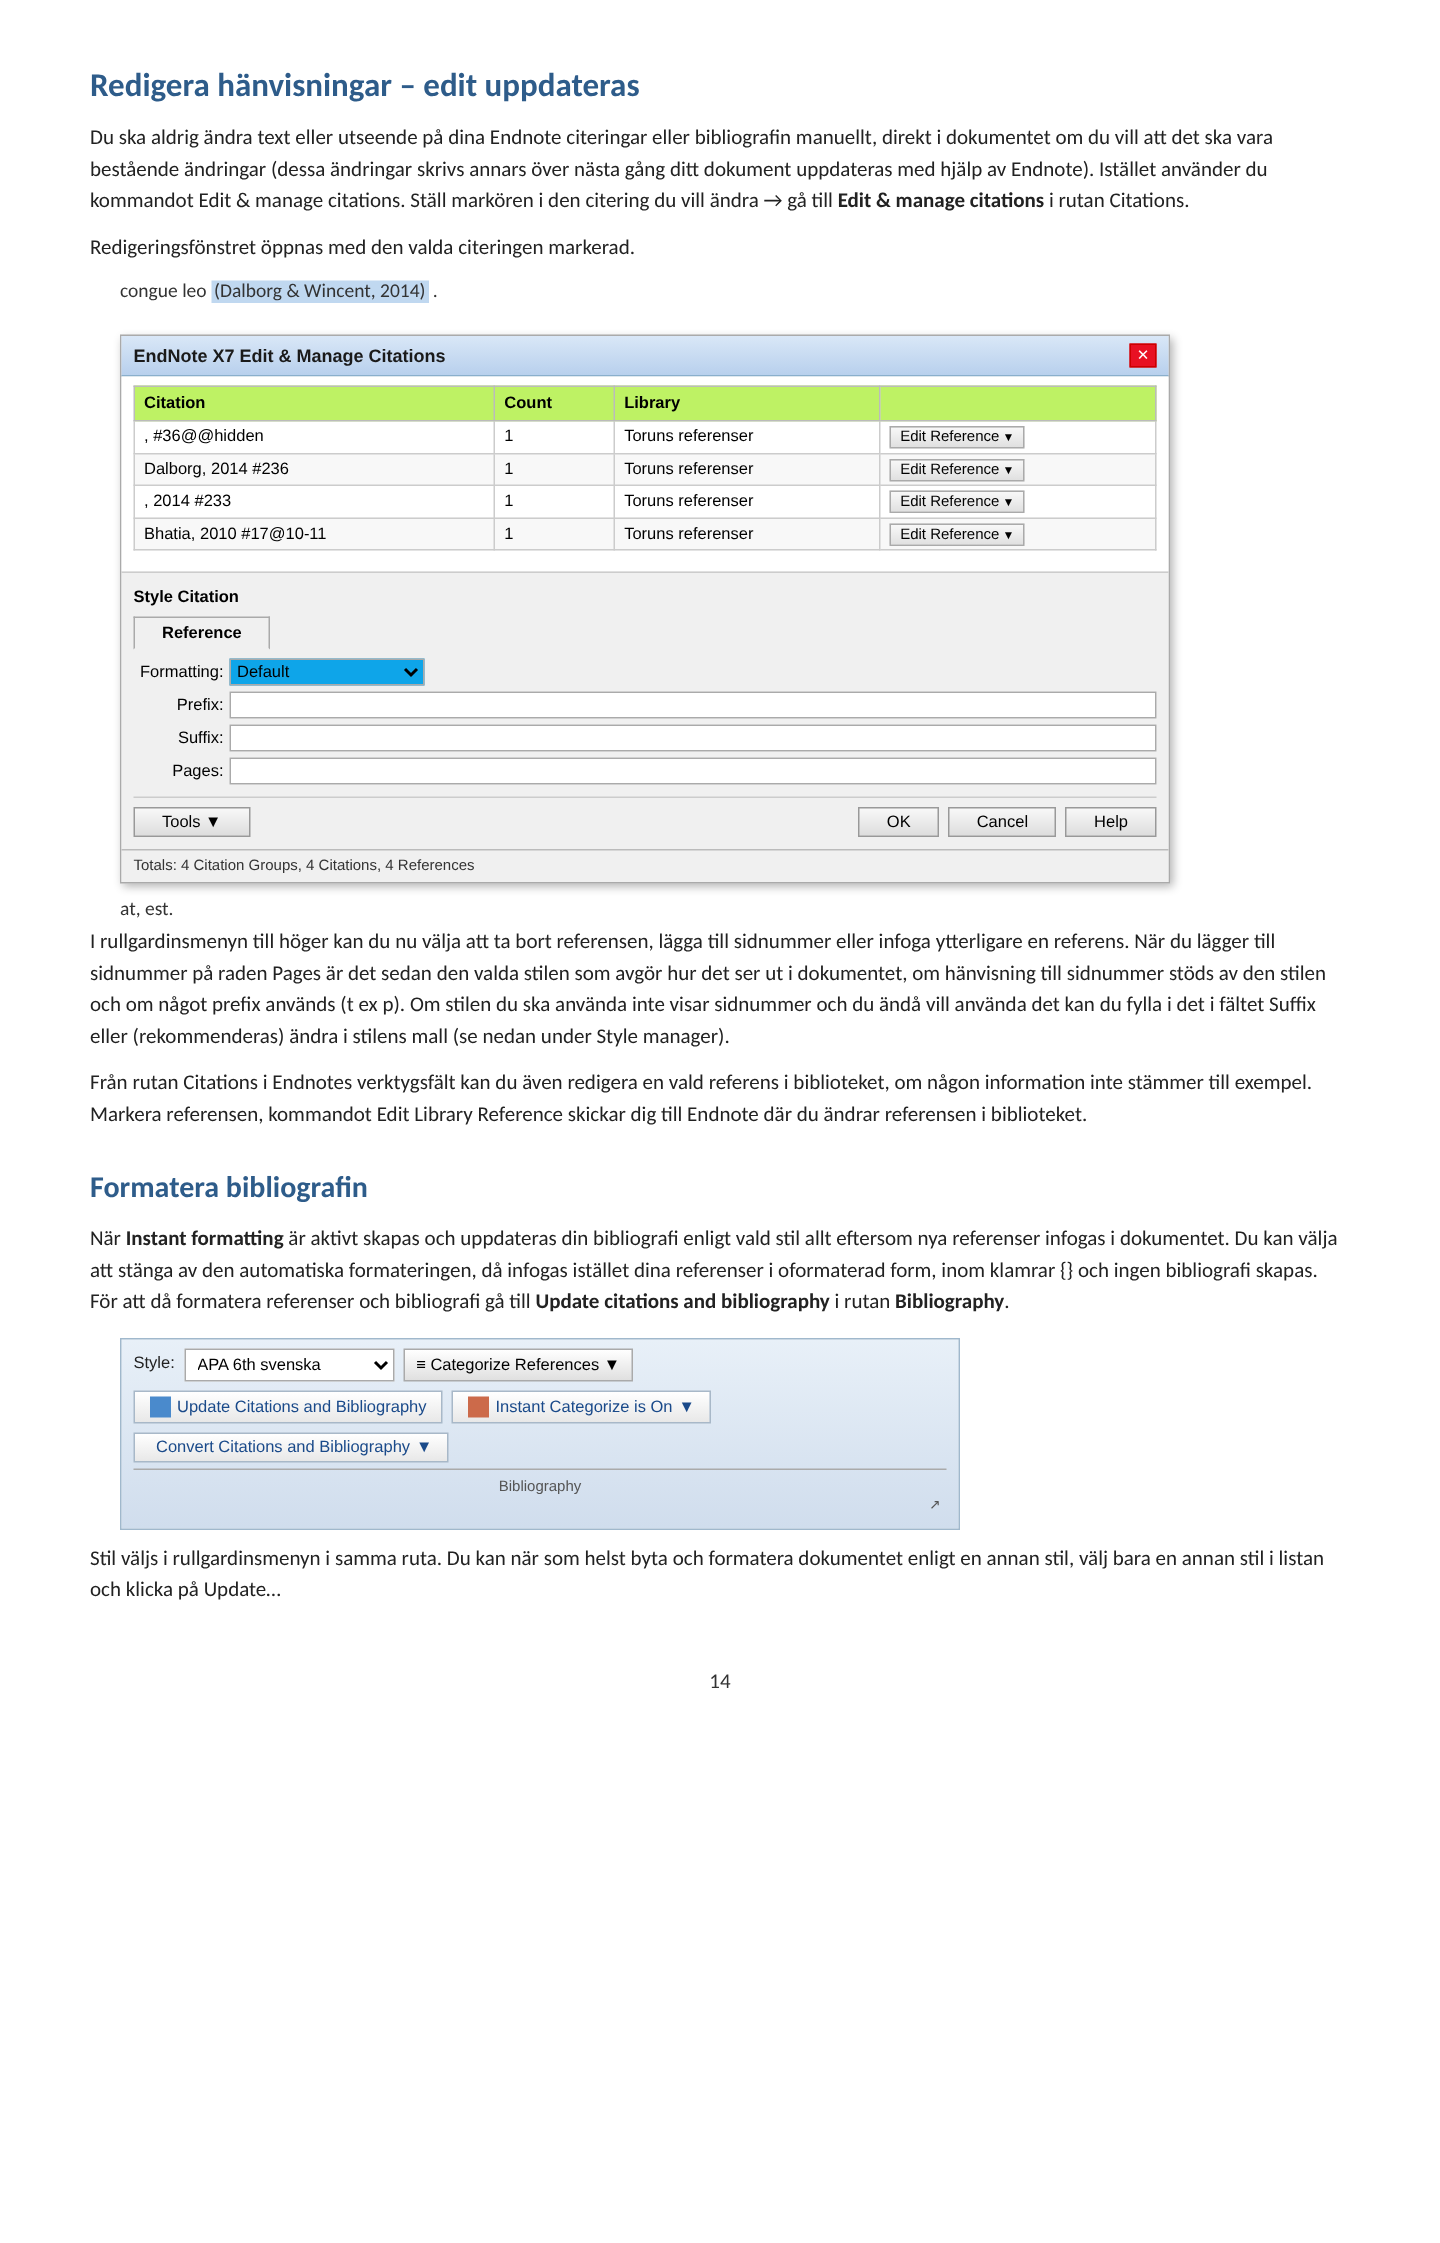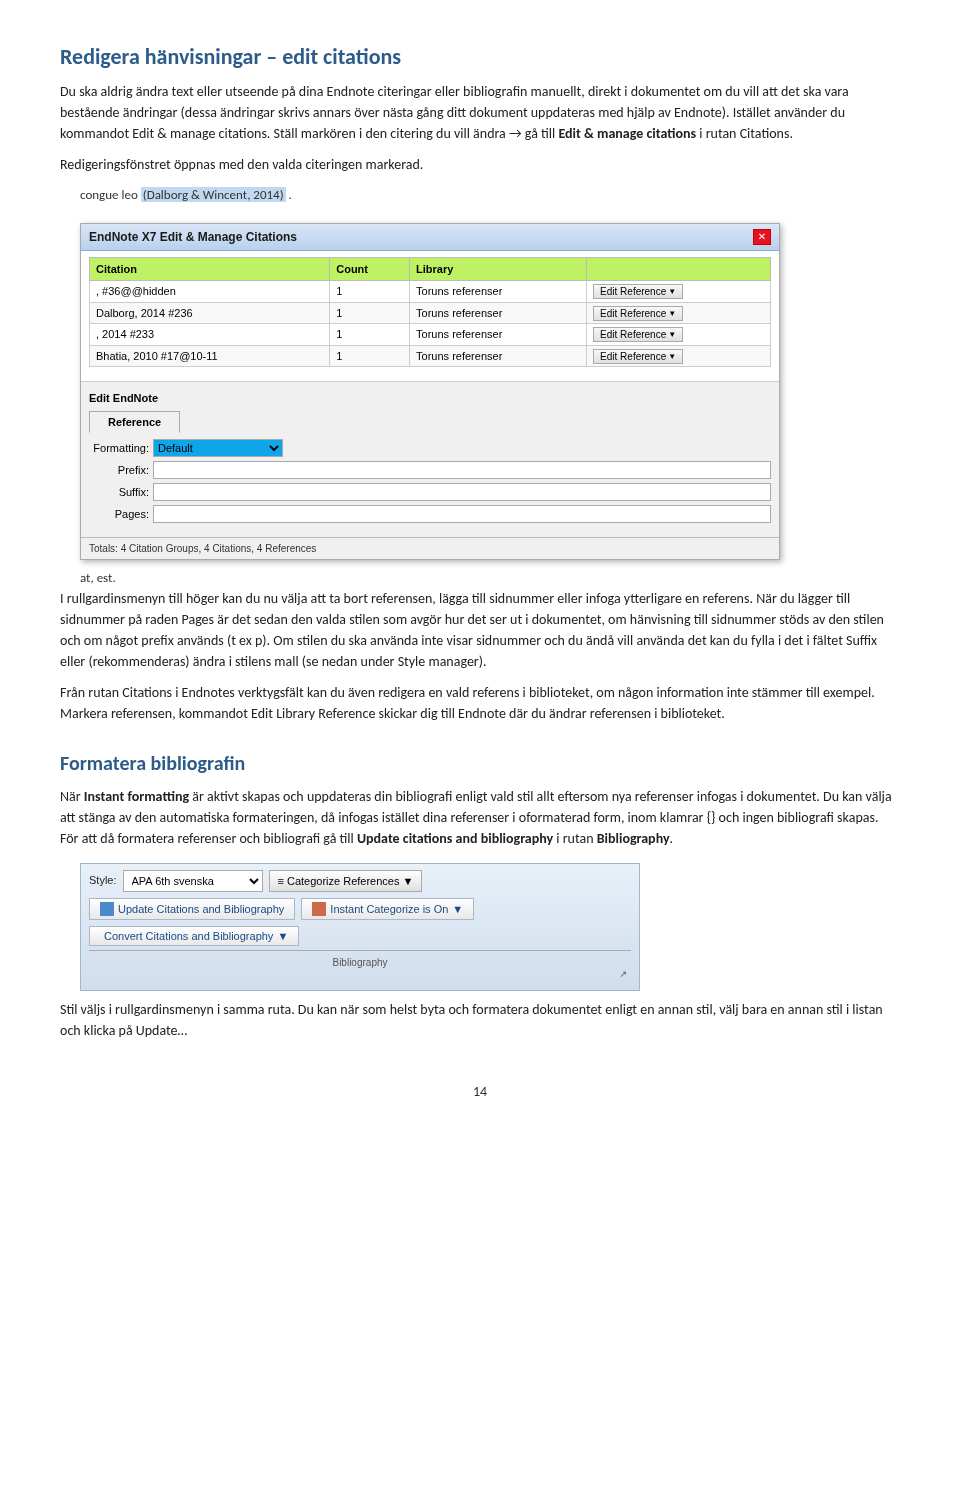--- a/index.html
+++ b/index.html
@@ -304,21 +304,21 @@
       margin-bottom: 4px;
     }
     .dalborg-ref span.bold-ref {
       background: #c0d8f0;
       padding: 0 2px;
     }
   </style>
 </head>
 <body>
 
-<h1 class="page-title">Redigera hänvisningar – edit citations</h1>
+<h1 class="page-title">Redigera hänvisningar – edit uppdateras</h1>
 
 <p>
   <span>Du ska aldrig ändra text eller utseende på dina Endnote citeringar eller bibliografin manuellt, direkt i dokumentet om du vill att det ska vara bestående ändringar (dessa ändringar skrivs annars över nästa gång ditt dokument uppdateras med hjälp av Endnote). Istället använder du kommandot Edit &amp; manage citations. Ställ markören i den citering du vill ändra</span>
   <span> → </span>gå till <strong>Edit &amp; manage citations</strong> <span>i rutan Citations.</span>
 </p>
 <p>Redigeringsfönstret öppnas med den valda citeringen markerad.</p>
 
 <div class="dalborg-ref">
   congue leo <span class="bold-ref">(Dalborg &amp; Wincent, 2014)</span> .
 </div>
@@ -384,21 +384,21 @@
           <span class="dropdown-arrow">▼</span>
         </button>
       </td>
           </tr>
         </tbody>
     </table>
   </div>
 
   <div class="dialog-lower">
     <div class="edit-citation-section">
-      <div style="font-size:11px; font-weight:bold; margin-bottom:4px;">Edit EndNote</div>
+      <div style="font-size:11px; font-weight:bold; margin-bottom:4px;">Style Citation</div>
       <div class="tab-bar">
         <div class="tab-item active">Reference</div>
       </div>
       <div class="form-row">
         <span class="form-label">Formatting:</span>
         <select class="form-select">
           <option>Default</option>
         </select>
       </div>
       <div class="form-row">
@@ -408,20 +408,29 @@
       <div class="form-row">
         <span class="form-label">Suffix:</span>
         <input class="form-input" type="text" value="" style="">
       </div>
       <div class="form-row">
         <span class="form-label">Pages:</span>
         <input class="form-input" type="text" value="" style="">
       </div>
     </div>
 
+    <div class="dialog-buttons">
+      <button class="dlg-btn">
+        <span>Tools</span> ▼
+      </button>
+      <span style="flex:1"></span>
+      <button class="dlg-btn">OK</button>
+      <button class="dlg-btn">Cancel</button>
+      <button class="dlg-btn">Help</button>
+    </div>
   </div>
 
   <div class="dialog-footer">Totals: 4 Citation Groups, 4 Citations, 4 References</div>
 </div>
 
 <div class="context-text-bottom">at, est.</div>
 
 <p>I rullgardinsmenyn till höger kan du nu välja att ta bort referensen, lägga till sidnummer eller infoga ytterligare en referens. När du lägger till sidnummer på raden Pages är det sedan den valda stilen som avgör hur det ser ut i dokumentet, om hänvisning till sidnummer stöds av den stilen och om något prefix används (t ex p). Om stilen du ska använda inte visar sidnummer och du ändå vill använda det kan du fylla i det i fältet Suffix eller (rekommenderas) ändra i stilens mall (se nedan under Style manager).</p>
 <p>Från rutan Citations i Endnotes verktygsfält kan du även redigera en vald referens i biblioteket, om någon information inte stämmer till exempel. Markera referensen, kommandot Edit Library Reference skickar dig till Endnote där du ändrar referensen i biblioteket.</p>
 

